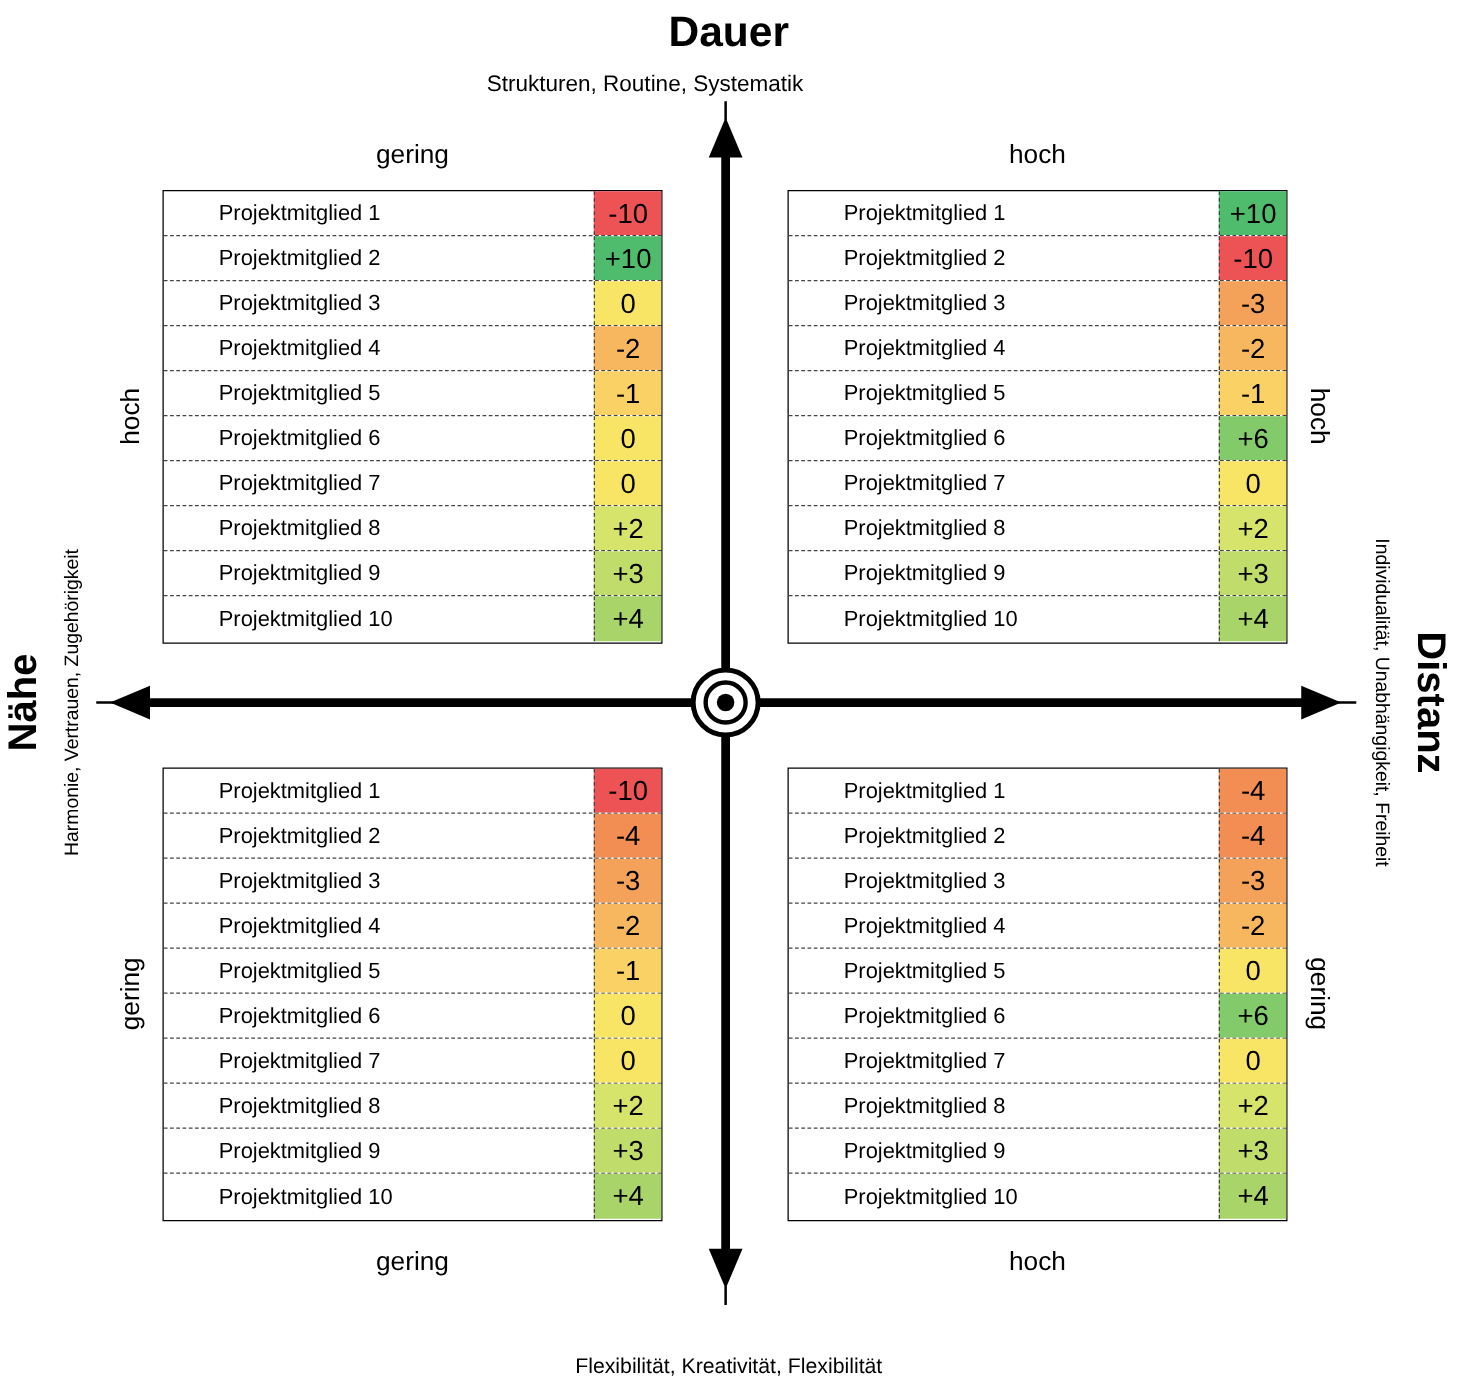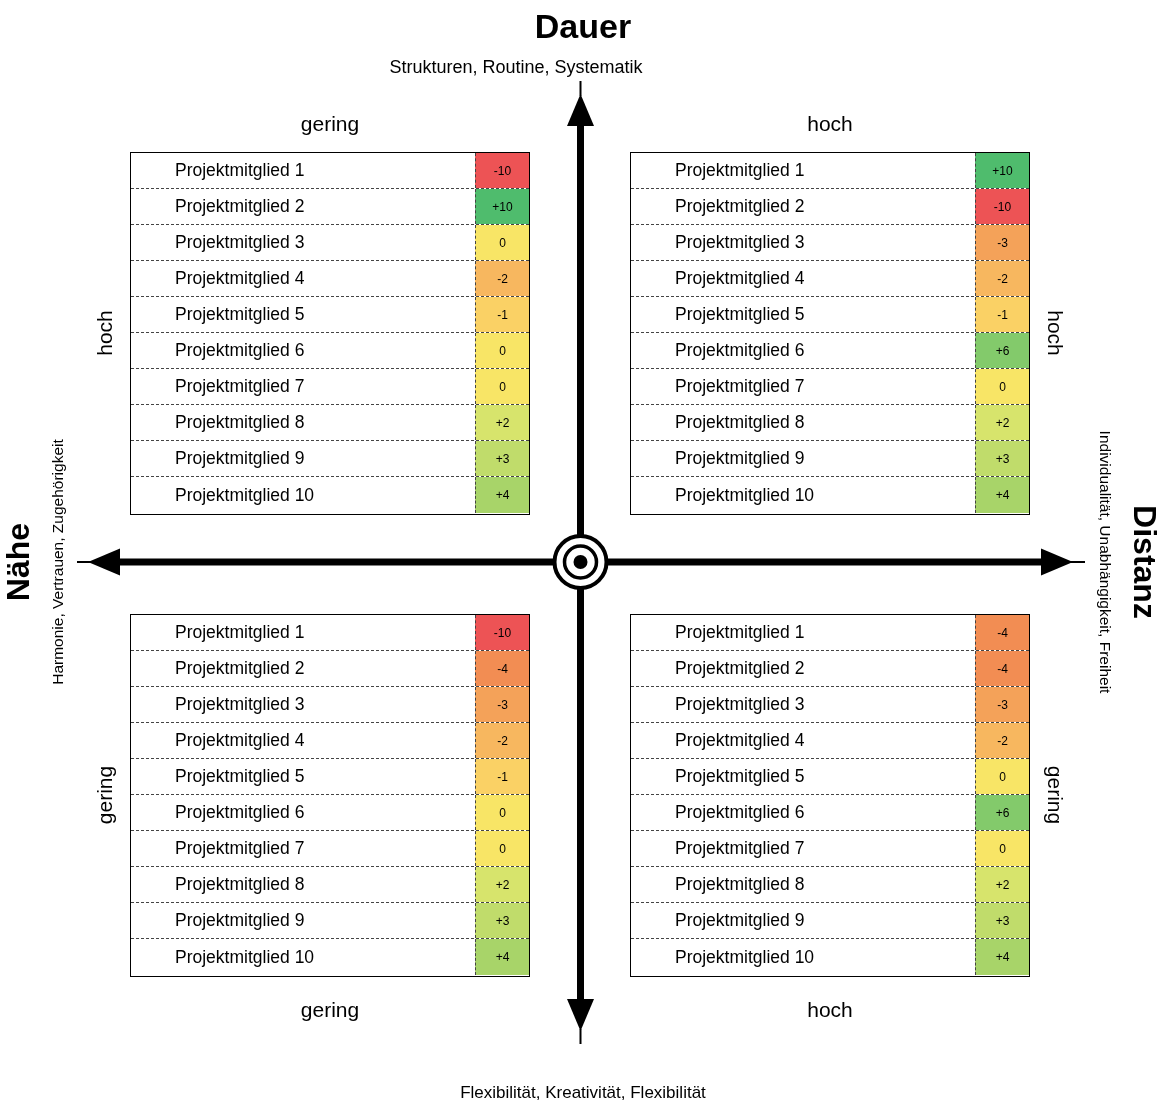--- a/index.html
+++ b/index.html
@@ -37,21 +37,21 @@
   }
   .trow.last{border-bottom:none;}
   .tname{
     flex:1;display:flex;align-items:center;
     padding-left:44px;font-size:17.5px;
   }
   .tscore{
     width:54px;box-sizing:border-box;
     border-left:1px dashed #444;
     display:flex;align-items:center;justify-content:center;
-    font-size:12px;
+    font-size:22px;
   }
   svg{display:block;}
 </style>
 </head>
 <body>
 
 <div class="canvas">
 
   <svg class="abs" style="left:0;top:0;" width="1166" height="1120" aria-hidden="true">
 

